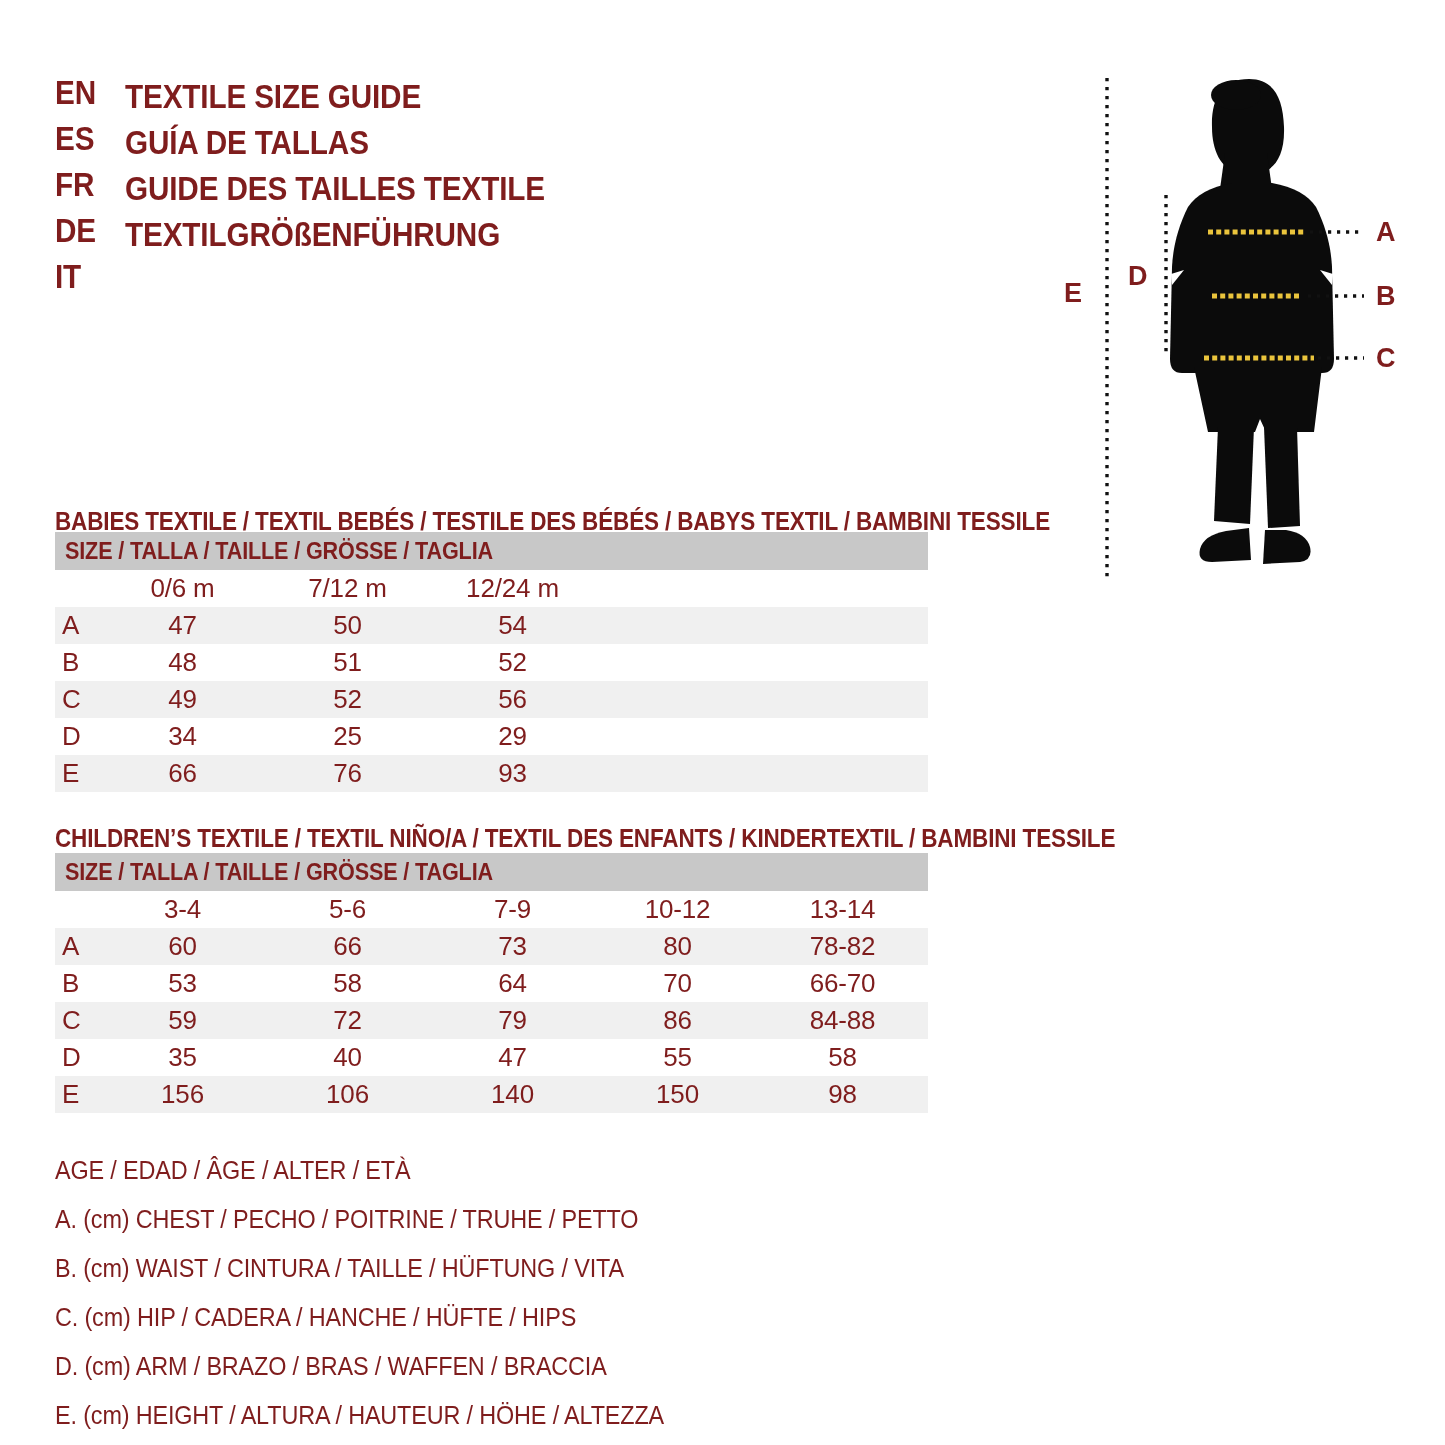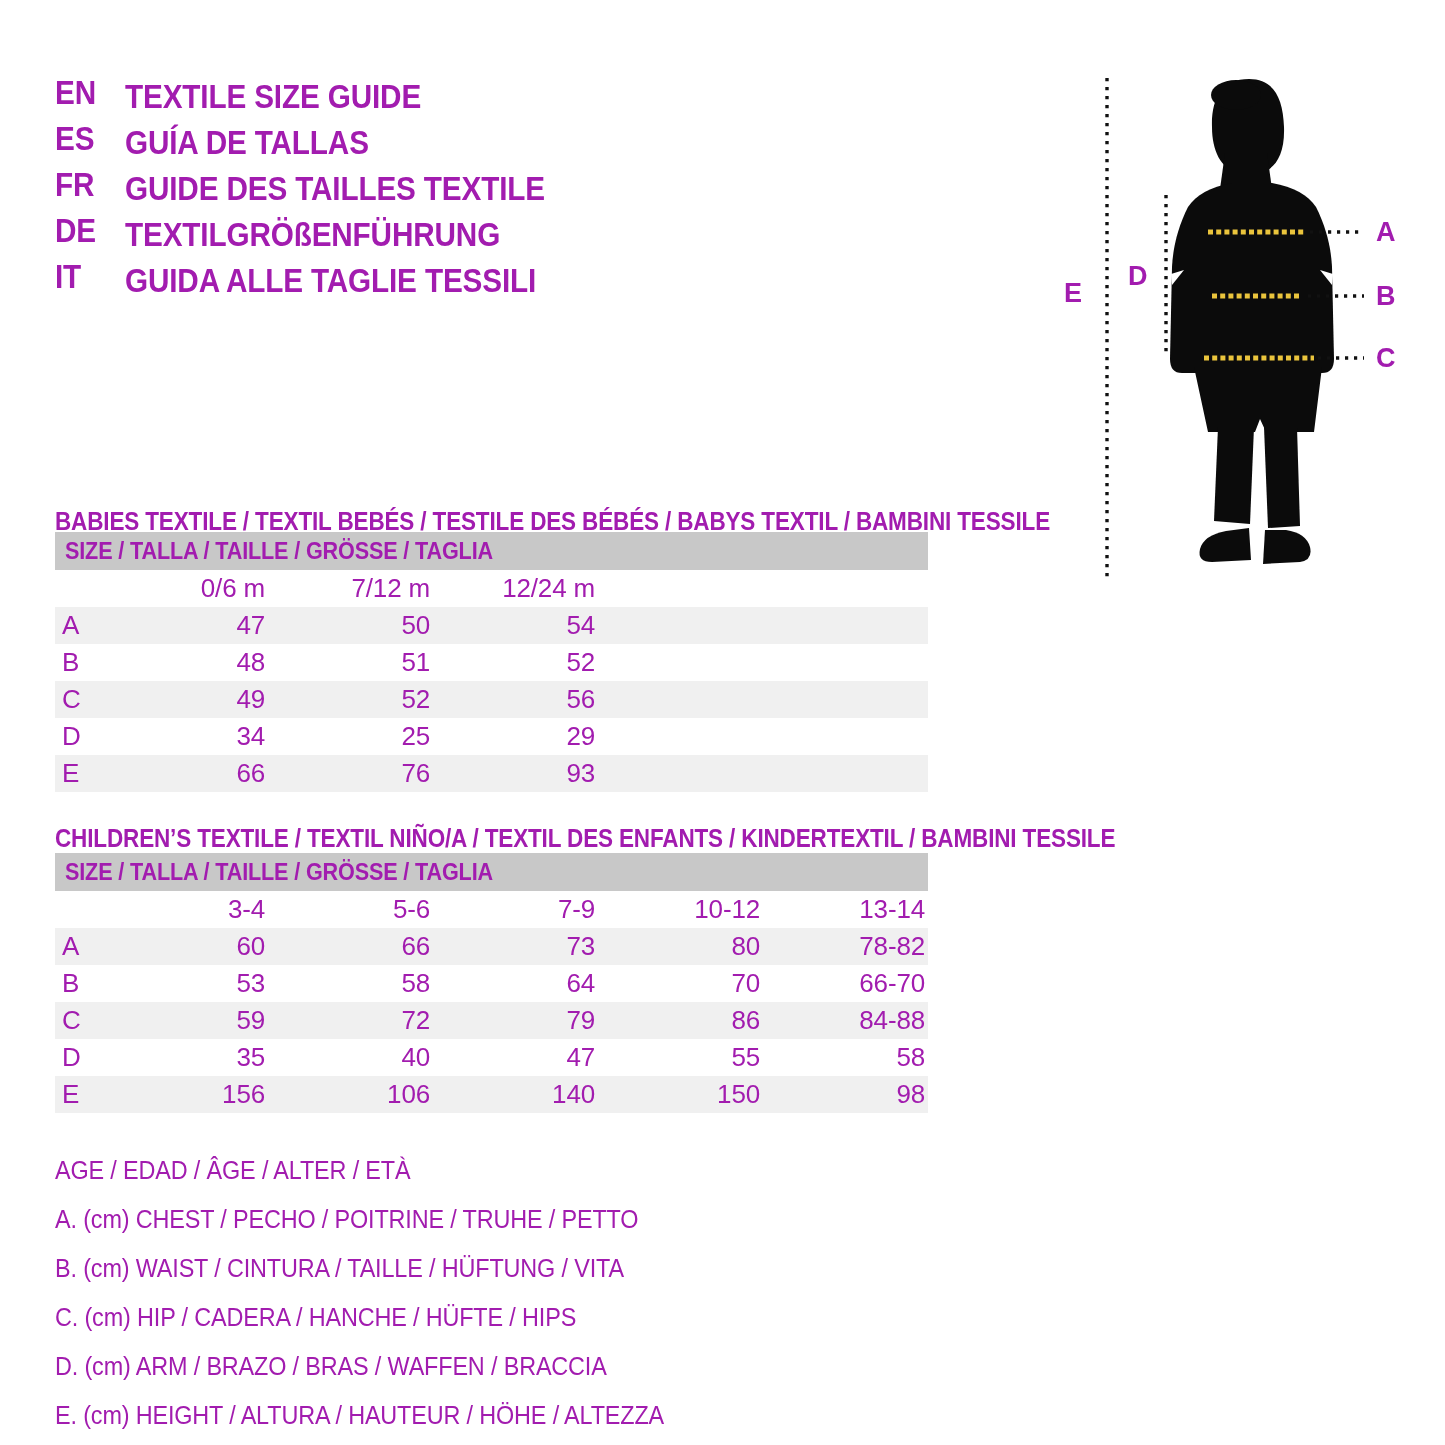--- a/index.html
+++ b/index.html
@@ -1,18 +1,18 @@
 <!DOCTYPE html>
 <html><head>
 <meta charset="utf-8">
 <style>
   html,body { margin:0; padding:0; background:#ffffff; }
   .page {
     position:relative; width:1445px; height:1445px; background:#ffffff;
-    font-family:"Liberation Sans", sans-serif; color:#a21caf; overflow:hidden;
+    font-family:"Liberation Sans", sans-serif; color:#7f1d1d; overflow:hidden;
     letter-spacing:-0.01em;
   }
   .cond { display:inline-block; transform:scaleX(0.90); transform-origin:0 50%; white-space:nowrap; }
 
   
   .lang-block { position:absolute; left:55px; top:70px; }
   .lang-row { display:flex; height:46px; align-items:center; }
   .lang-code { width:70px; font-size:33px; font-weight:700; }
   .lang-title { font-size:33px; font-weight:700;margin-top:8px; }
 
@@ -23,21 +23,21 @@
 
   
   .section-title { position:absolute; left:55px; font-size:25px; font-weight:700;margin-top:24px; }
 
   .size-table { position:absolute; left:55px; width:873px; }
   .size-bar { height:38px; line-height:38px; background:#c8c8c8; padding-left:10px;
               font-size:24px; font-weight:700; box-sizing:border-box; }
   .t-row { display:flex; align-items:center; height:37px; width:873px; font-size:26px; }
   .t-row.stripe { background:#f0f0f0; }
   .t-label { width:45px; padding-left:7px; box-sizing:border-box; }
-  .t-cell { width:165px; text-align:right; }
+  .t-cell { width:165px; text-align:center; }
 
   
   .legend { position:absolute; left:55px; top:1146px; }
   .legend-line { height:49px; line-height:49px; font-size:26px; font-weight:400; }
 </style>
 </head>
 <body>
 
 <div class="page">
 
@@ -53,21 +53,20 @@
     <div class="lang-row">
       <span class="lang-code"><span class="cond">FR</span></span>
       <span class="lang-title"><span class="cond">GUIDE DES TAILLES TEXTILE</span></span>
     </div>
     <div class="lang-row">
       <span class="lang-code"><span class="cond">DE</span></span>
       <span class="lang-title"><span class="cond">TEXTILGRÖßENFÜHRUNG</span></span>
     </div>
     <div class="lang-row">
       <span class="lang-code"><span class="cond">IT</span></span>
-      <span class="lang-title"><span class="cond">GUIDA ALLE TAGLIE TESSILI</span></span>
     </div>
   </div>
 
   <div class="figure">
     <svg width="385" height="505" viewBox="0 0 385 505">
 
       <line x1="47" y1="3" x2="47" y2="503" stroke="#111111" stroke-width="3.4" stroke-dasharray="3.2 5.8"></line>
 
       <line x1="106" y1="120" x2="106" y2="278" stroke="#111111" stroke-width="3.4" stroke-dasharray="3.2 5.8"></line>
 

